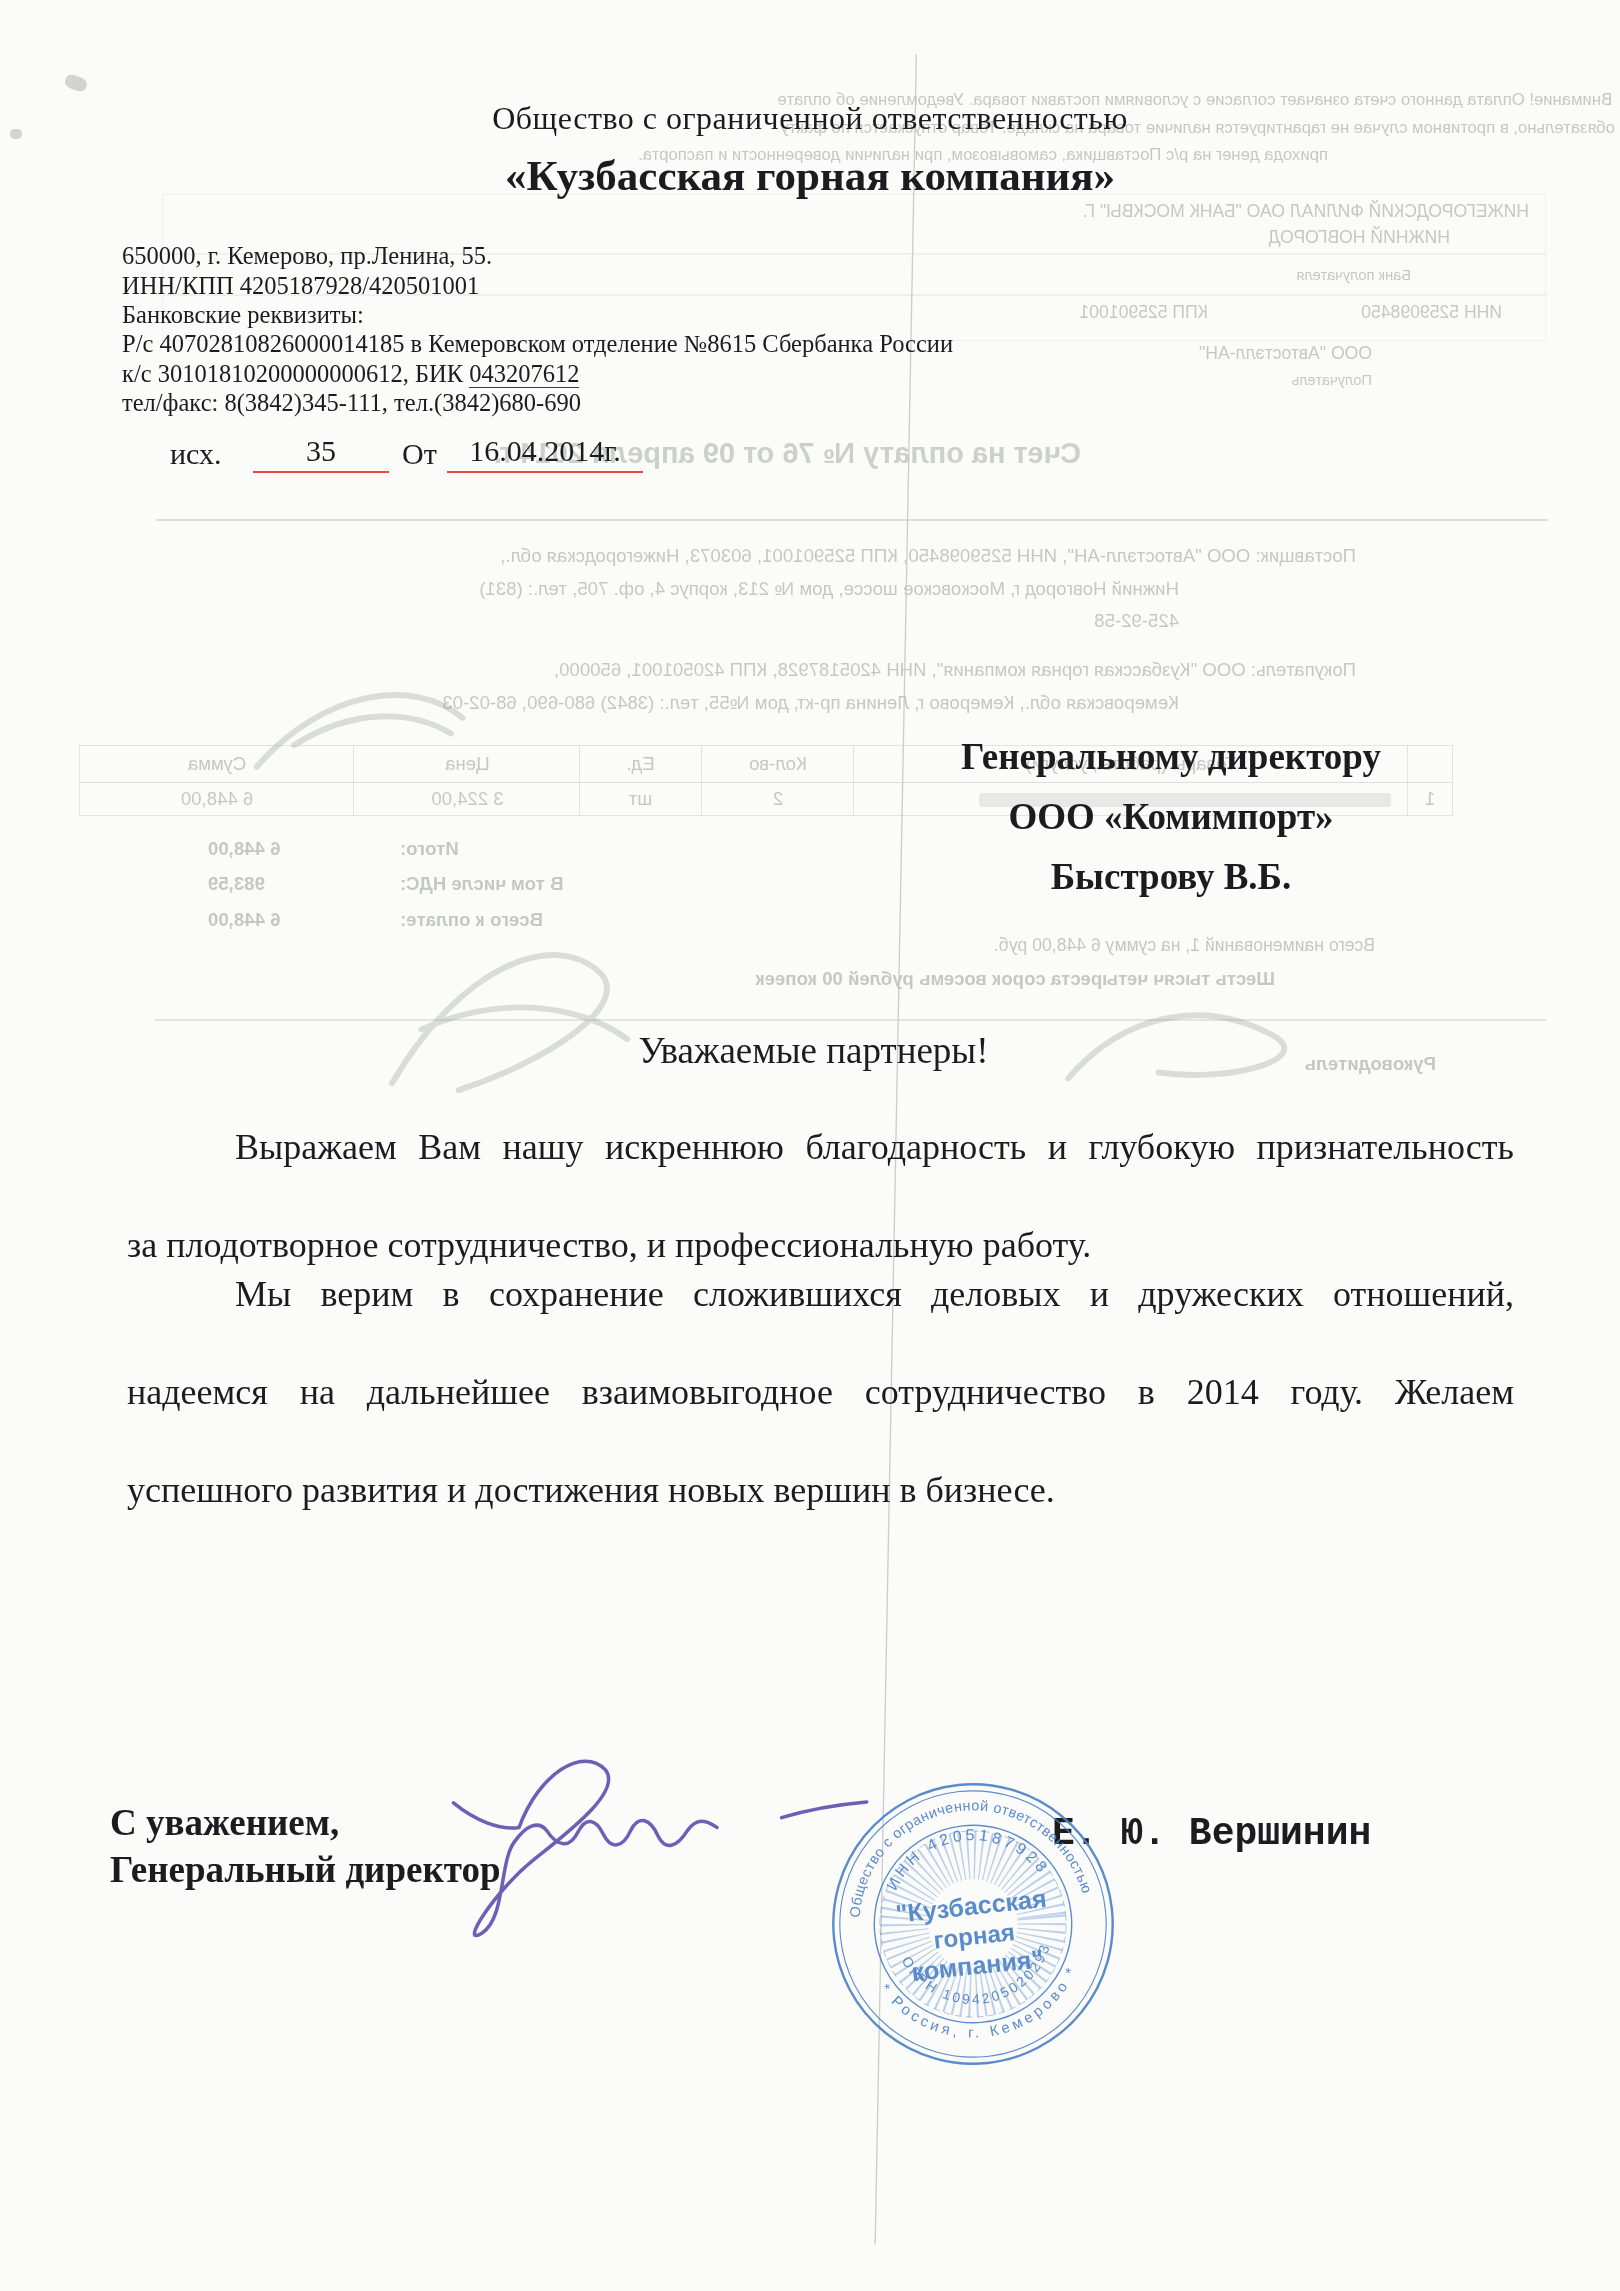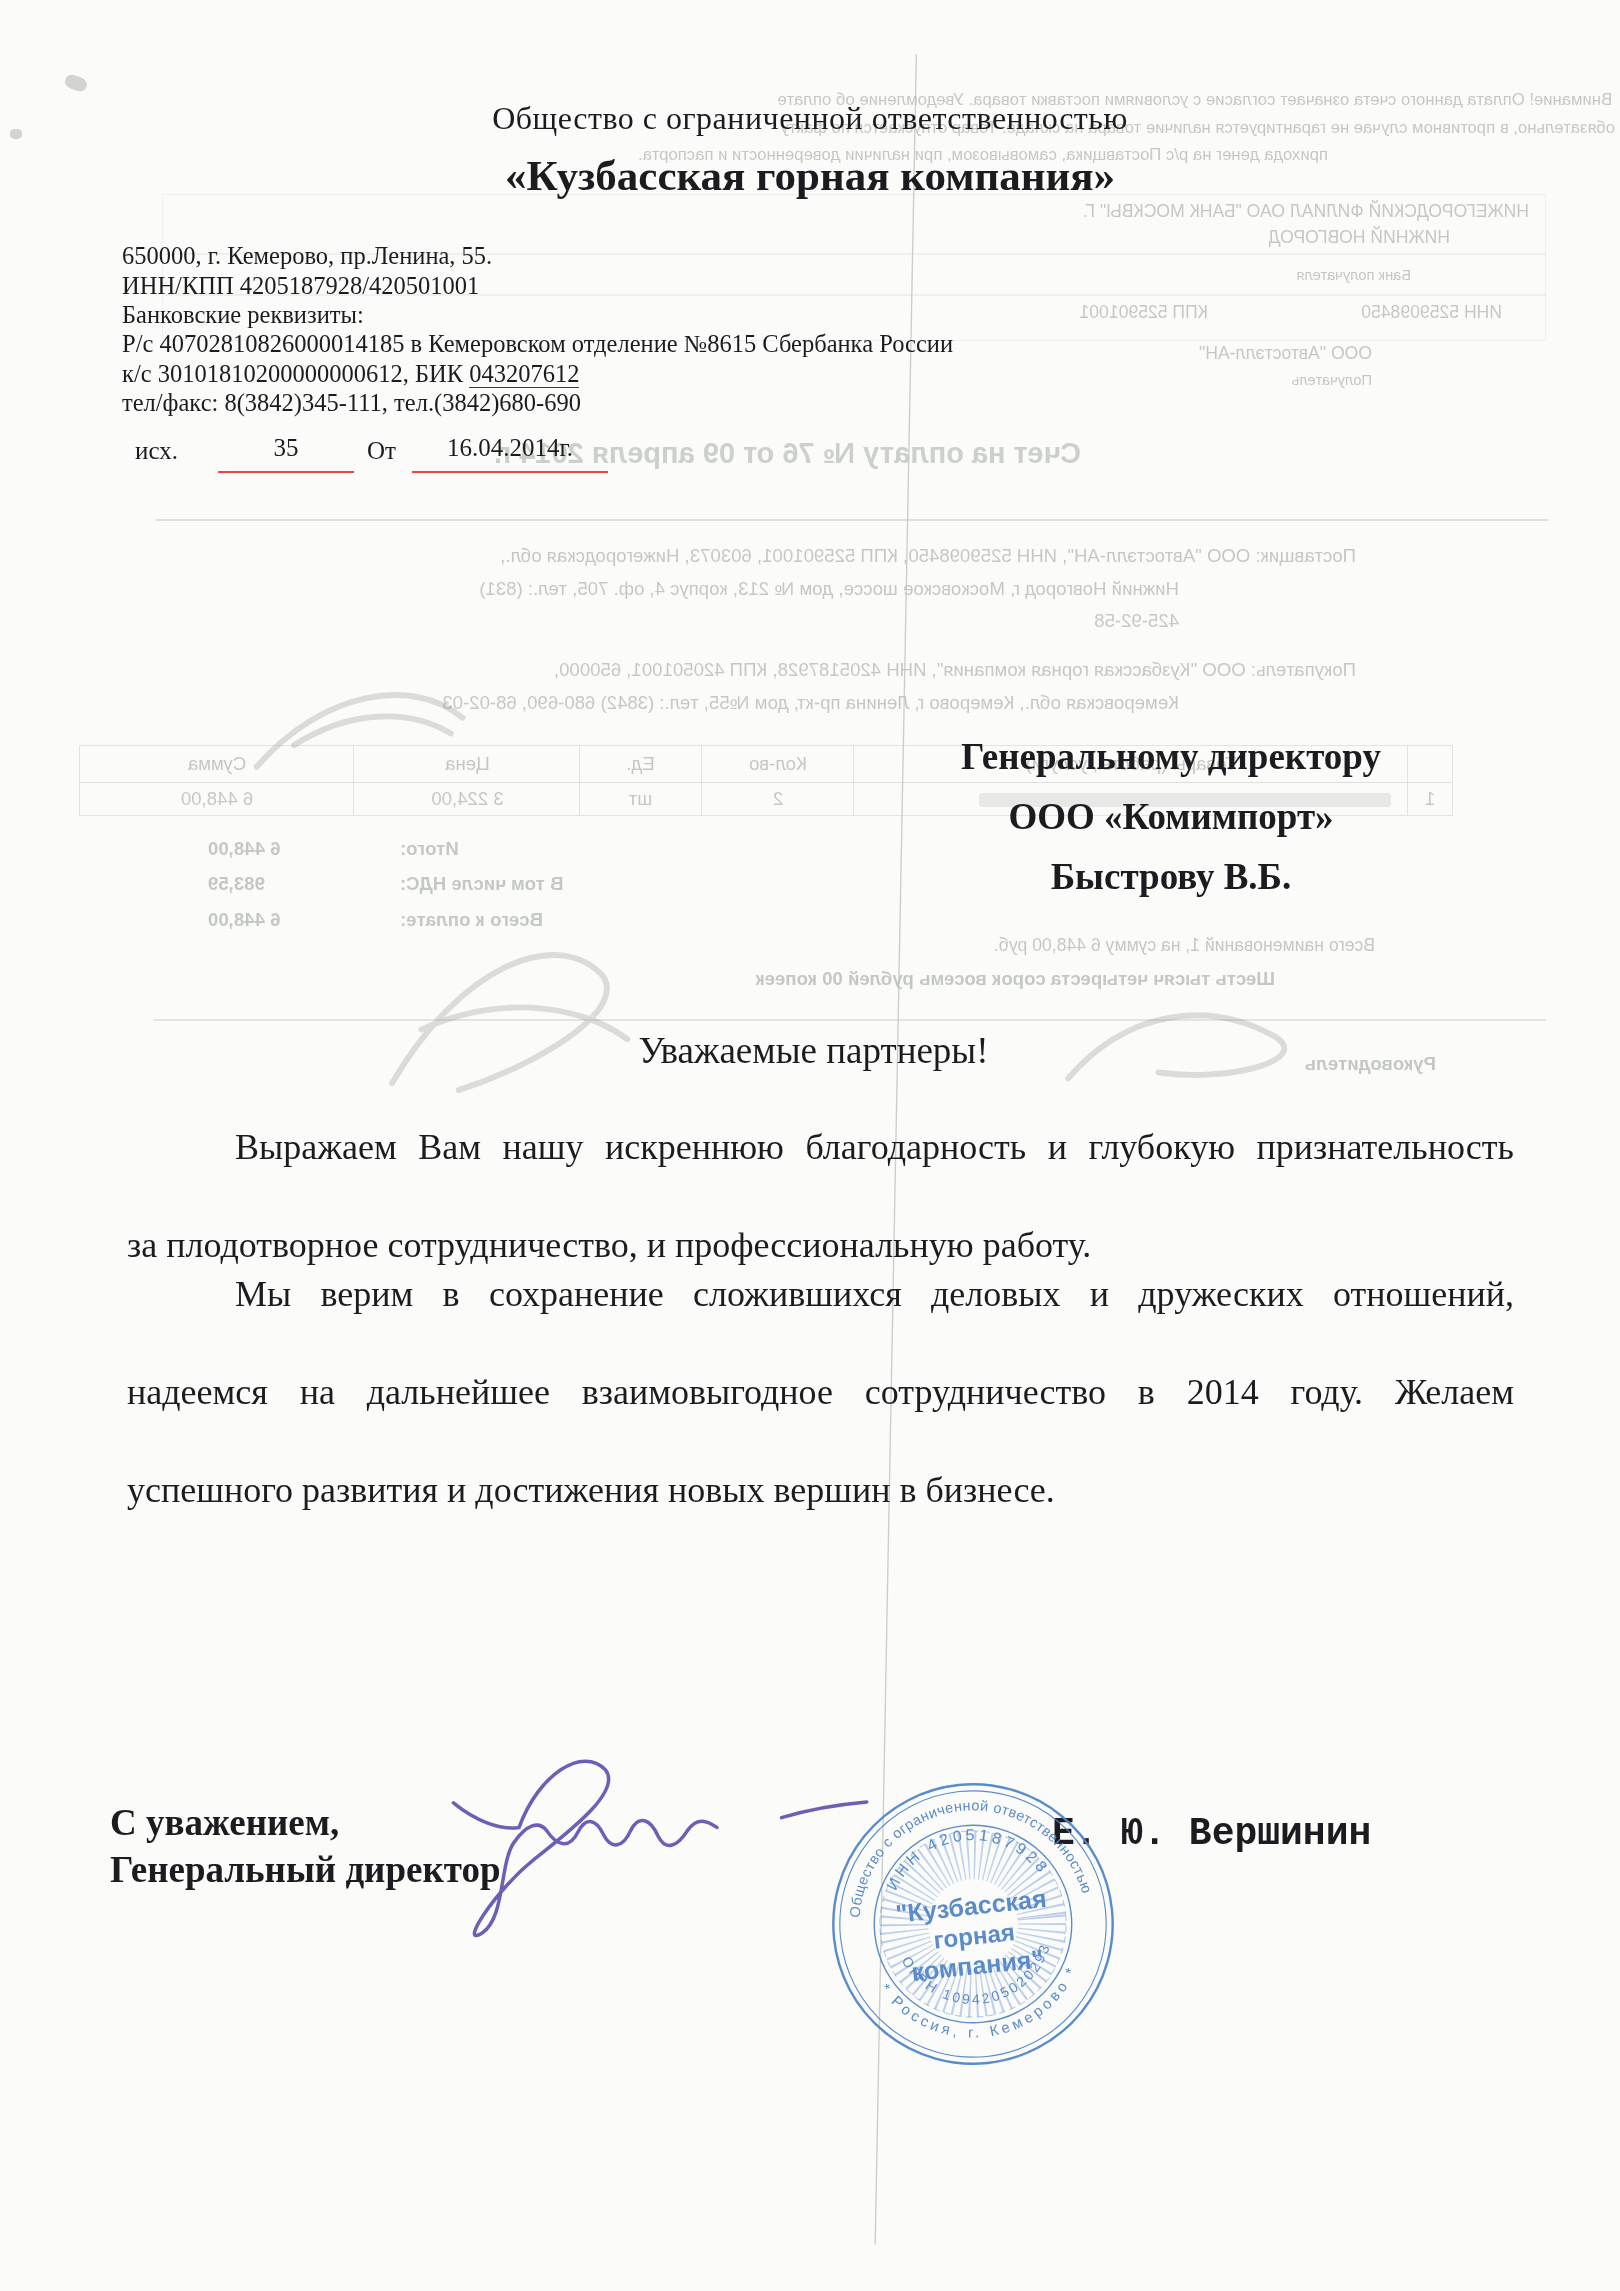--- a/index.html
+++ b/index.html
@@ -10,21 +10,21 @@
     color:#1c1c20;
     position:relative;
     overflow:hidden;
   }
   .abs { position:absolute; }
   
   .org-type   { left:0; top:100px; width:1620px; text-align:center; font-size:32px; letter-spacing:0.5px; z-index:5; }
   .company    { left:0; top:151px; width:1620px; text-align:center; font-size:43px; font-weight:700; z-index:5; }
   .addr       { left:122px; font-size:24.5px; white-space:nowrap; z-index:5; }
   .u          { border-bottom:1.5px solid #3a3a44; }
-  .ref        { font-size:25px; z-index:5; }
+  .ref        { font-size:30px; z-index:5;margin-left:35px; }
   .ref-slot   { text-align:center; border-bottom:2px solid #ef4444; height:37px; }
   .addressee  { left:828px; top:727px; width:686px; text-align:center; font-size:37px; font-weight:700; line-height:60px; z-index:5; }
   .salut      { left:0; top:1029px; width:1627px; text-align:center; font-size:37px; z-index:5; }
   .bodytxt    { left:127px; top:1123px; width:1387px; font-size:36px; line-height:49px; z-index:5; }
   .bline      { text-align:justify; }
   .bline::after { content:""; display:inline-block; width:100%; }
   .indent     { text-indent:108px; }
   .closing    { left:110px; top:1774px; font-size:37px; font-weight:700; line-height:47px; z-index:5;margin-top:25px; }
   .signer     { left:1052px; top:1812px; font-size:38px; font-weight:700; z-index:5;font-family:Liberation Mono, monospace; }
   

